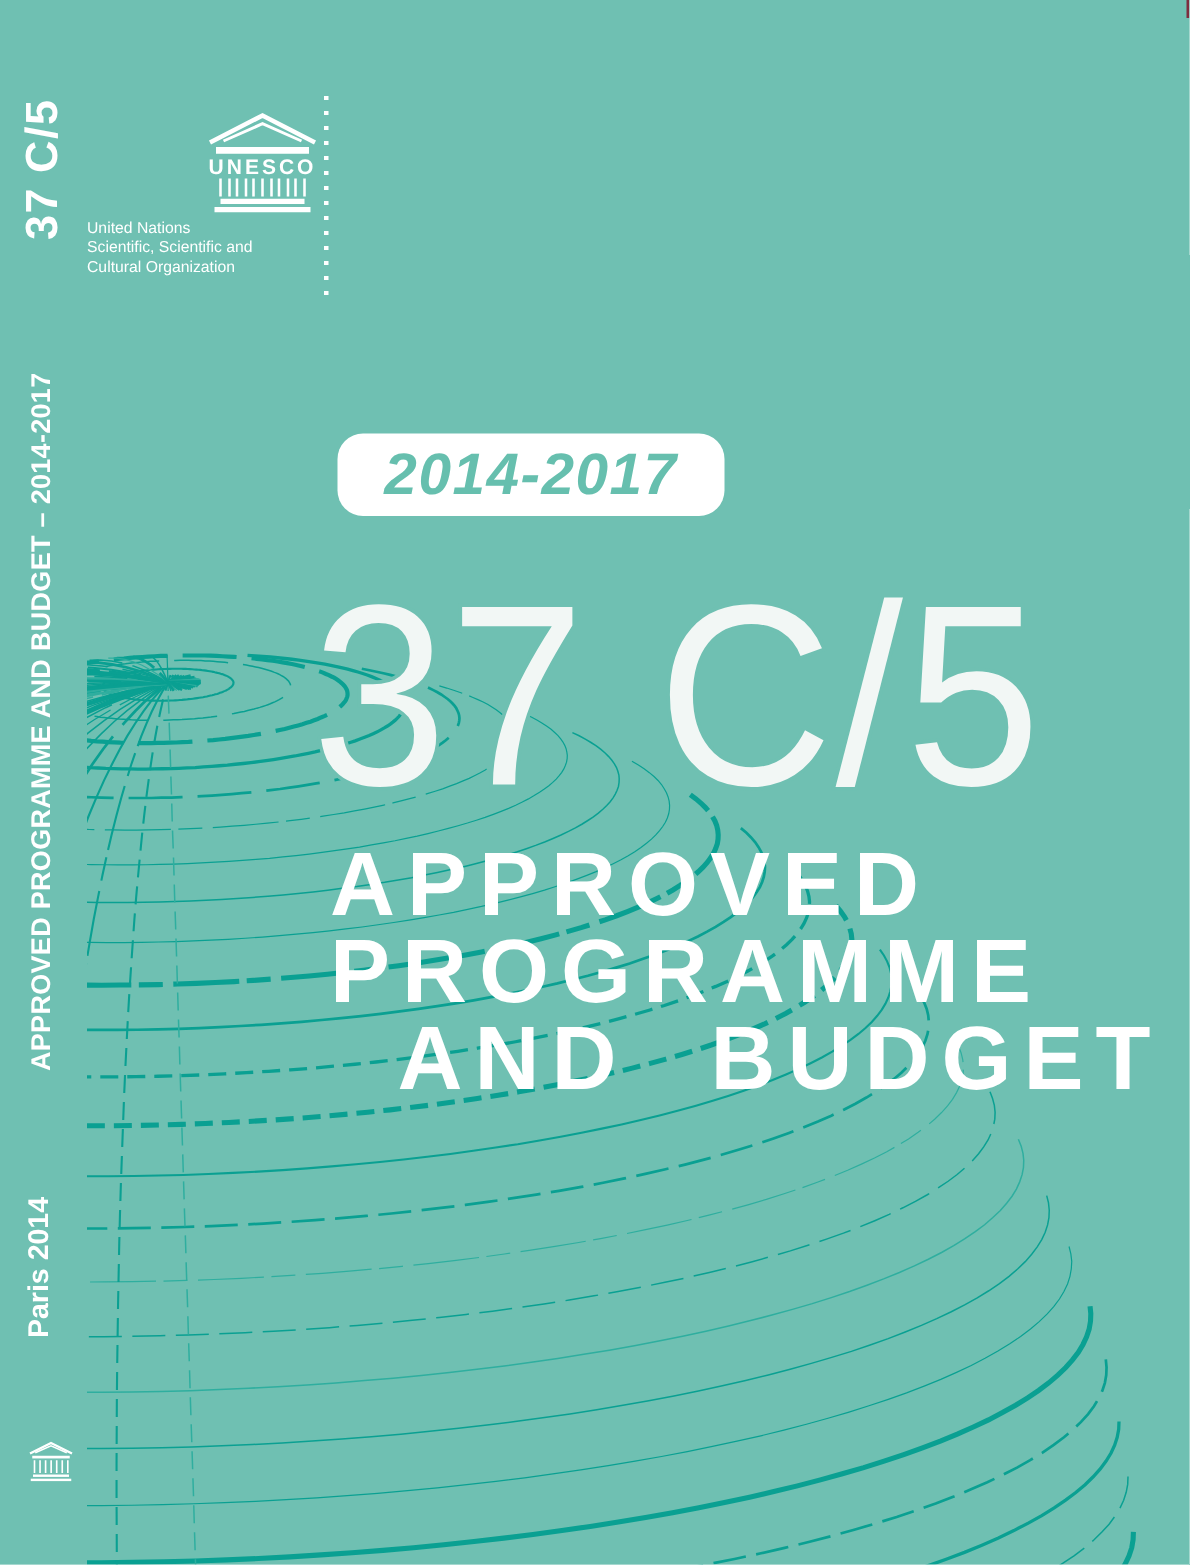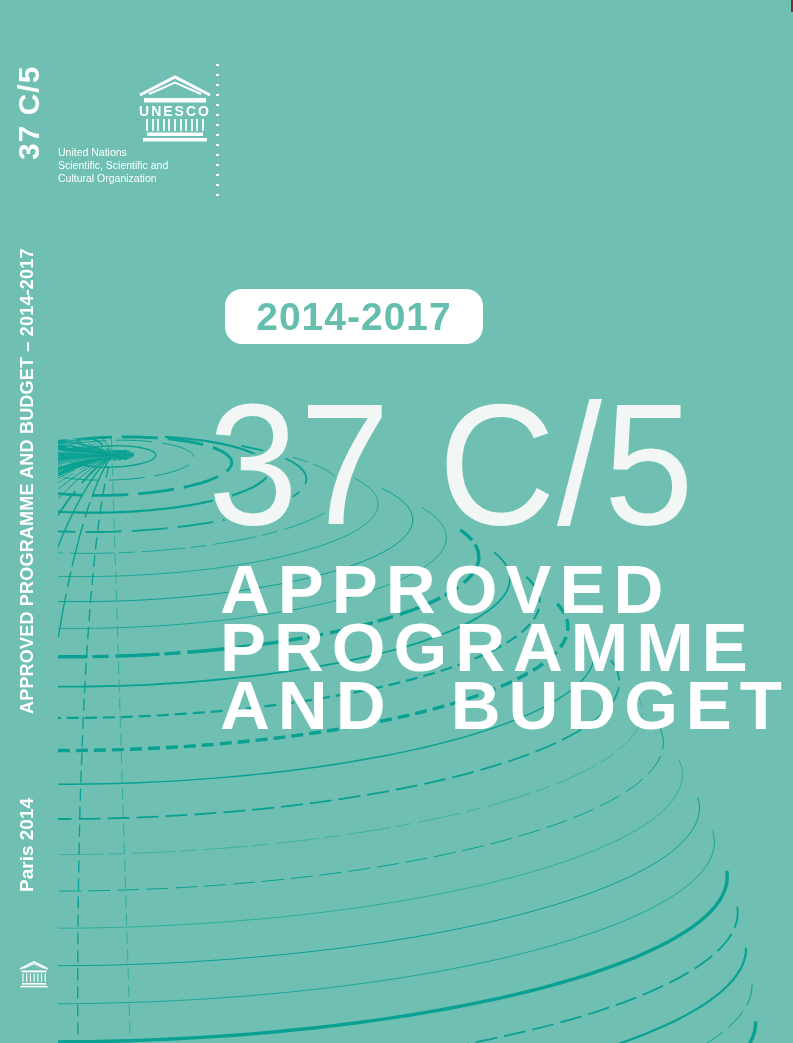--- a/index.html
+++ b/index.html
@@ -15,30 +15,30 @@
   .spine-title{left:17px;top:286px;height:428px;font-size:18px;letter-spacing:0.2px;}
   .spine-place{left:16px;top:800px;height:92px;font-size:19px;}
 
   .logo-temple{position:absolute;left:137px;top:74px;}
   .logo-orgname{position:absolute;left:58px;top:146px;width:153px;text-align:left;
                 color:#fff;font-size:10.5px;line-height:12.8px;font-weight:normal;}
   .dotted-line{position:absolute;left:216px;top:64px;width:2.5px;height:136px;
                background:repeating-linear-gradient(to bottom,#ffffff 0 2.5px,transparent 2.5px 10px);}
 
   .period-pill{position:absolute;left:225px;top:289px;width:258px;height:55px;
-               background:#ffffff;border-radius:17px;display:flex;align-items:center;justify-content:center;}
+               background:#ffffff;border-radius:17px;display:flex;align-items:center;justify-content:center;font-style:italic;}
   .period-pill span{color:#66bfae;font-size:39px;font-weight:bold;letter-spacing:1px;}
 
   .big-code{position:absolute;left:208px;top:378px;color:#f2f7f5;font-size:172px;
             font-weight:300;line-height:1;transform:scaleX(0.94);transform-origin:left top;
             -webkit-text-stroke:5px #6fc0b2;paint-order:stroke fill;letter-spacing:2px;}
 
   .headline{position:absolute;left:220px;top:561px;color:#ffffff;font-weight:bold;
-            font-size:69px;line-height:58px;letter-spacing:8px;}
-  .headline .line3{word-spacing:30px;}
+            font-size:60px;line-height:58px;letter-spacing:8px;}
+  .headline .line3{word-spacing:30px;margin-left:45px;}
 
   .small-temple{position:absolute;left:18px;top:960px;}
   .corner-tick{position:absolute;right:0;top:0;width:2.5px;height:12px;background:#7e2d3e;}
 </style>
 </head>
 <body>
 
 <div class="cover">
 
   <svg id="globe-svg" width="793" height="1043" viewBox="0 0 793 1043">

